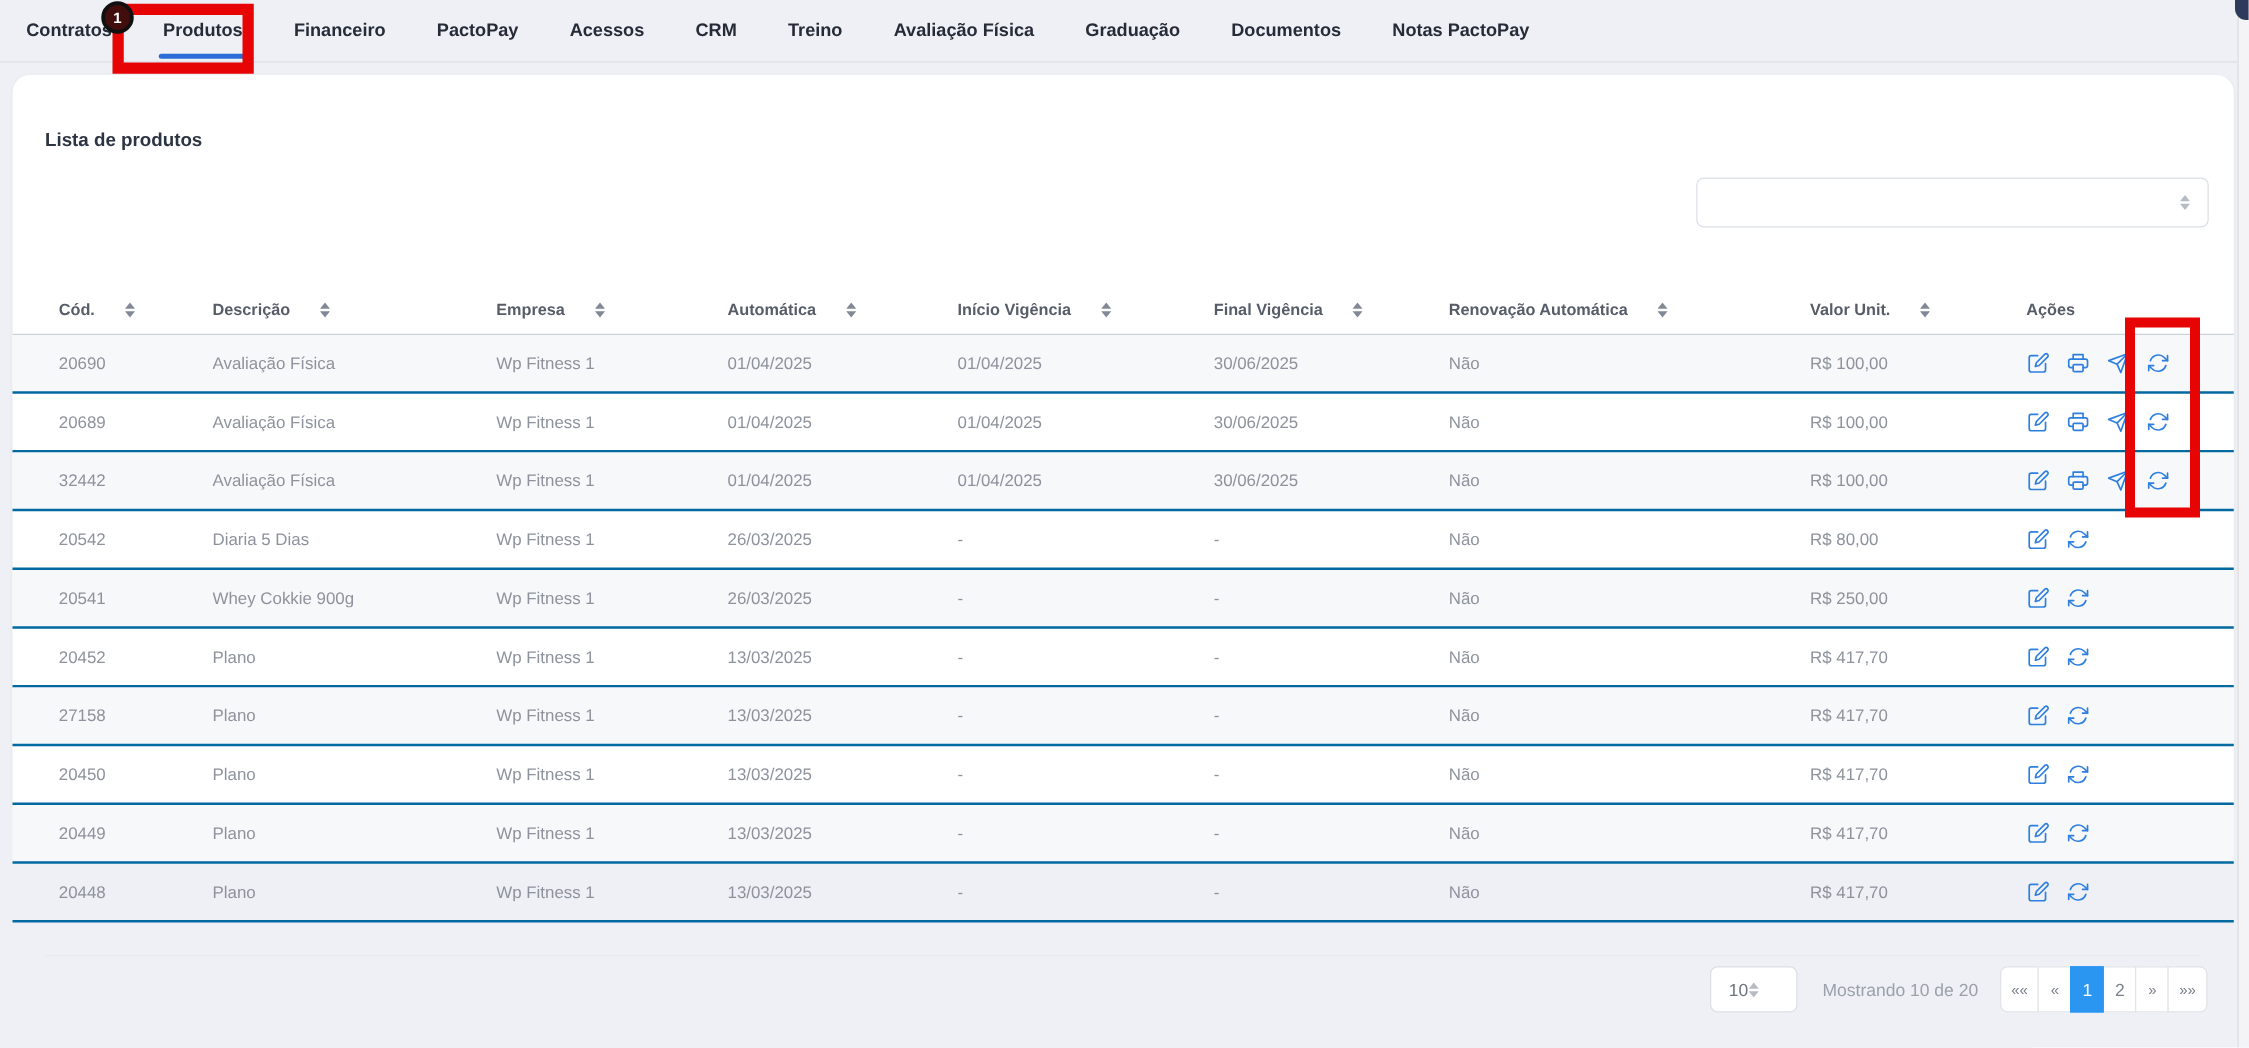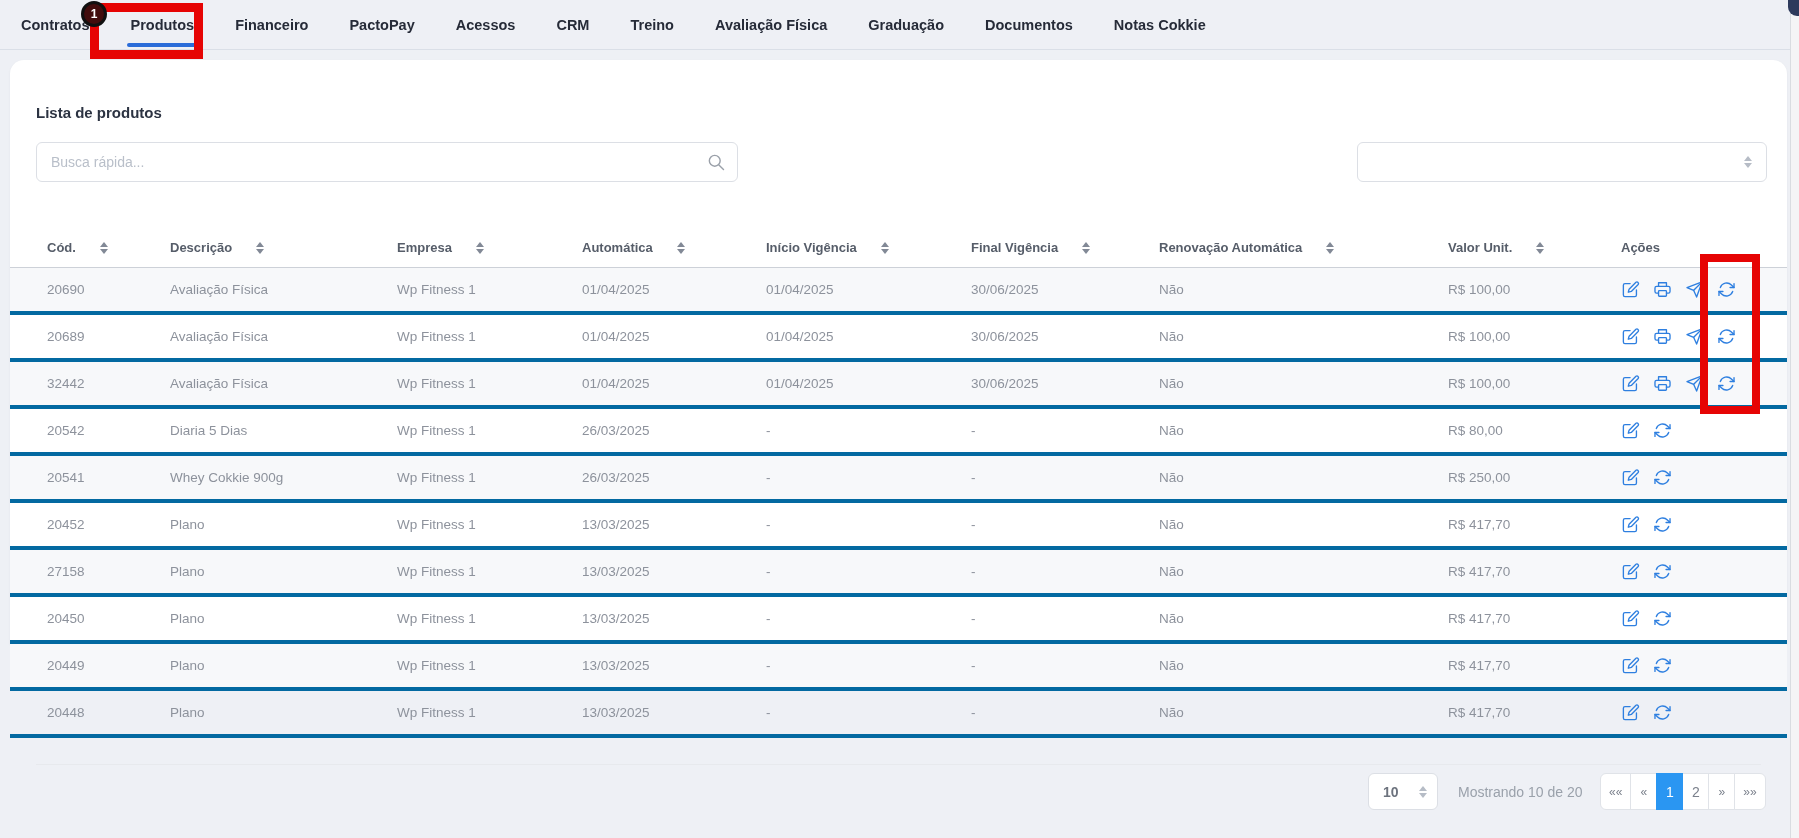--- a/index.html
+++ b/index.html
@@ -53,39 +53,39 @@
 
   
   .grid{display:grid;
     grid-template-columns:123px 227px 185px 184px 205px 188px 289px 173px minmax(0,1fr);
     padding-left:37px; padding-right:16px; align-items:center;}
   .thead{position:absolute; left:0; top:168px; width:100%; height:40px;
     border-bottom:1px solid #cdd1d8;}
   .th{display:flex; align-items:center; gap:24px; font-size:13px; font-weight:700;
     color:var(--th); cursor:pointer; white-space:nowrap;}
   .tbody{position:absolute; left:0; top:208px; width:100%;}
-  .trow{height:47px; border-bottom:4px solid #0369a1; font-size:13.5px; color:var(--td);}
+  .trow{height:47px; border-bottom:2px solid #0369a1; font-size:13.5px; color:var(--td);}
   .trow:nth-child(odd){background:#f7f8fa;}
   .td{white-space:nowrap; overflow:hidden;}
   .td.actions{display:flex; gap:13px; align-items:center;}
   .abtn{display:inline-flex; cursor:pointer; line-height:0;}
 
   
   .sort-icon{display:inline-flex; flex-direction:column; gap:2px; color:#828996;}
   .sort-icon.light{color:#b6bcc6;}
   .sort-icon i{width:0; height:0; border-left:4px solid transparent; border-right:4px solid transparent;}
   .sort-icon .up{border-bottom:5px solid currentColor;}
   .sort-icon .dn{border-top:5px solid currentColor;}
 
   
   .pag-sep{position:absolute; left:26px; right:26px; top:704px; border-top:1px solid #e7e9ed;}
   .psize{position:absolute; left:1358px; top:713px; width:70px; height:37px;
     border:1px solid var(--border); border-radius:6px; background:#fff; cursor:pointer;
-    display:flex; align-items:center; justify-content:space-between; padding:0 10px 0 14px;
-    font-size:14px; color:#6d737e;font-weight:bold;}
+    display:flex; align-items:center; padding:0 10px 0 14px;
+    font-size:14px; color:#6d737e;}
   .psummary{position:absolute; left:1448px; top:713px; height:37px; display:flex; align-items:center;
     font-size:14px; font-weight:400; color:#9aa1ab; white-space:nowrap;}
   .pager{position:absolute; left:1590px; top:713px; height:37px; display:flex;}
   .pager button{min-width:27px; padding:0 8px; height:37px; background:#fff;
     border:1px solid #e0e3e8; margin-left:-1px; font-size:12px; color:#7b818c; cursor:pointer;
     font-family:"Liberation Sans", sans-serif;}
   .pager button:first-child{border-radius:6px 0 0 6px; margin-left:0;}
   .pager button:last-child{border-radius:0 6px 6px 0;}
   .pager button.num{font-size:14px;}
   .pager button.active{background:var(--page-blue); border-color:var(--page-blue); color:#fff; z-index:2;}
@@ -133,41 +133,34 @@
 
     <div class="tab">
         <span>Graduação</span>
       </div>
 
     <div class="tab">
         <span>Documentos</span>
       </div>
 
     <div class="tab">
-        <span>Notas Cokkie</span>
+        <span>Notas PactoPay</span>
       </div>
   </header>
 
   <div class="annotation-box tab-box"></div>
   <div class="annotation-badge">1</div>
   <div class="annotation-box actions-box"></div>
 
   <div class="scrollbar"></div>
   <div class="corner-widget"></div>
 
   <main class="card">
     <h2 class="panel-title">Lista de produtos</h2>
 
-    <div class="search-wrap">
-      <input type="text" placeholder="Busca rápida..." style="">
-      <svg class="grey mag" width="20" height="20" viewBox="0 0 24 24">
-        <circle cx="10.5" cy="10.5" r="6.5"></circle>
-          <line x1="15.5" y1="15.5" x2="21" y2="21"></line>
-      </svg>
-    </div>
 
     <div class="filter-select">
       <span class="sort-icon light">
           <i class="up"></i>
           <i class="dn"></i>
         </span>
     </div>
 
     <div class="thead grid">
     <div class="th">

